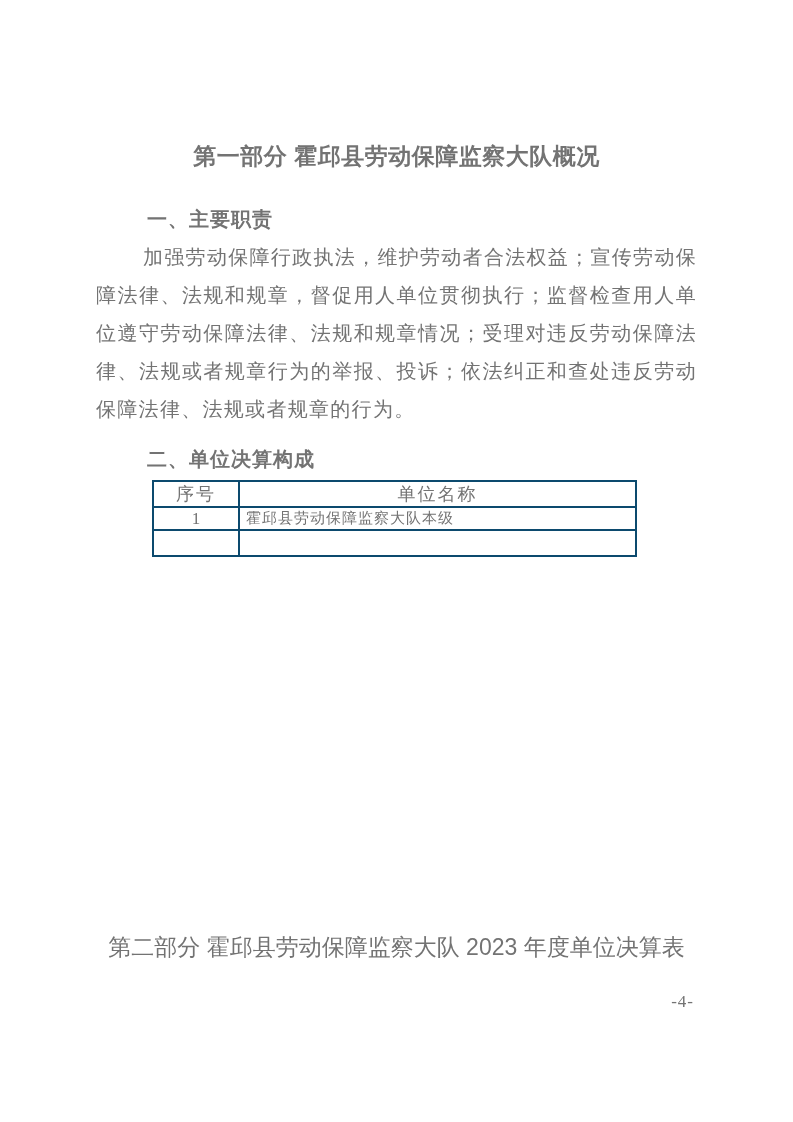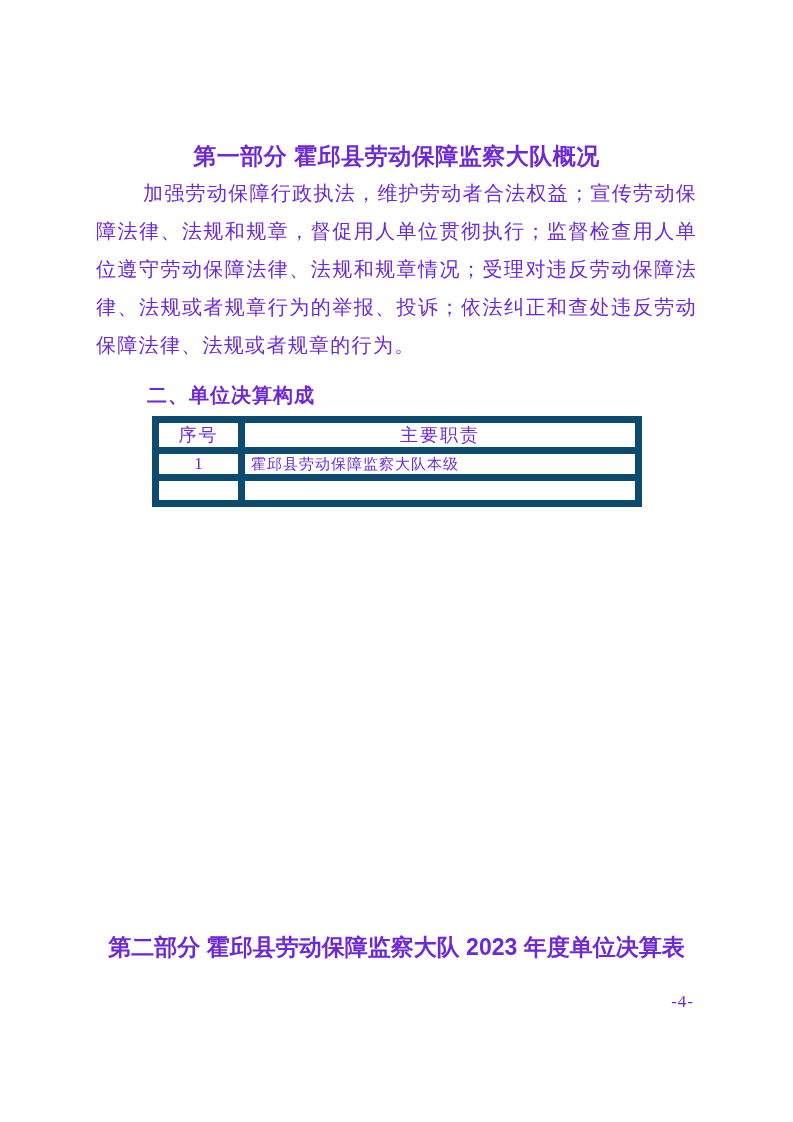--- a/index.html
+++ b/index.html
@@ -5,21 +5,21 @@
   html, body {
     margin: 0;
     padding: 0;
     background: #ffffff;
   }
   .page {
     position: relative;
     width: 793px;
     height: 1054px;
     background: #ffffff;
-    color: #6d28d9;
+    color: #737373;
     font-family: "Liberation Serif", serif;
     overflow: hidden;
     box-sizing: border-box;
   }
   .content {
     padding: 0 96px;
   }
   .part1-title {
     margin: 0;
     padding-top: 138px;
@@ -54,21 +54,21 @@
   }
   .units-table {
     margin: 2px 0 0 56px;
     border-collapse: collapse;
     width: 483px;
     table-layout: fixed;
     border: 2px solid #000000;
   }
   .units-table th,
   .units-table td {
-    border: 7px solid #0c4a6e;
+    border: 2px solid #0c4a6e;
     padding: 0;
     overflow: hidden;
   }
   .units-table .col-index { width: 86px; }
   .units-table .col-name  { width: 397px; }
   .units-table thead th {
     font-weight: normal;
     font-size: 18px;
     letter-spacing: 2px;
     text-align: center;
@@ -89,21 +89,21 @@
     padding-left: 6px;
     font-family: Liberation Serif, serif;
   }
   .part2-title {
     position: absolute;
     top: 928px;
     left: 0;
     width: 793px;
     margin: 0;
     font-family: "Liberation Sans", sans-serif;
-    font-weight: bold;
+    font-weight: normal;
     font-size: 23px;
     line-height: 38px;
     text-align: center;
     white-space: nowrap;
   }
   .page-number {
     position: absolute;
     top: 992px;
     right: 99px;
     font-size: 17px;
@@ -112,36 +112,37 @@
   }
 </style>
 </head>
 <body>
 
 <div class="page">
   <div class="content">
 
     <h1 class="part1-title">第一部分 霍邱县劳动保障监察大队概况</h1>
 
+    <h2 class="sub-heading">一、主要职责</h2>
 
     <p class="body-paragraph">加强劳动保障行政执法，维护劳动者合法权益；宣传劳动保障法律、法规和规章，督促用人单位贯彻执行；监督检查用人单位遵守劳动保障法律、法规和规章情况；受理对违反劳动保障法律、法规或者规章行为的举报、投诉；依法纠正和查处违反劳动保障法律、法规或者规章的行为。</p>
 
     <h2 class="sub-heading second">二、单位决算构成</h2>
 
 
 
     <table class="units-table">
       <colgroup>
         <col class="col-index">
         <col class="col-name">
       </colgroup>
       <thead>
         <tr class="row-header">
           <th>序号</th>
-          <th>主要职责</th>
+          <th>单位名称</th>
         </tr>
       </thead>
       <tbody>
         <tr class="row-data">
           <td class="cell-index">1</td>
           <td class="cell-name">霍邱县劳动保障监察大队本级</td>
         </tr>
         <tr class="row-empty">
           <td class="cell-index"></td>
           <td class="cell-name"></td>

